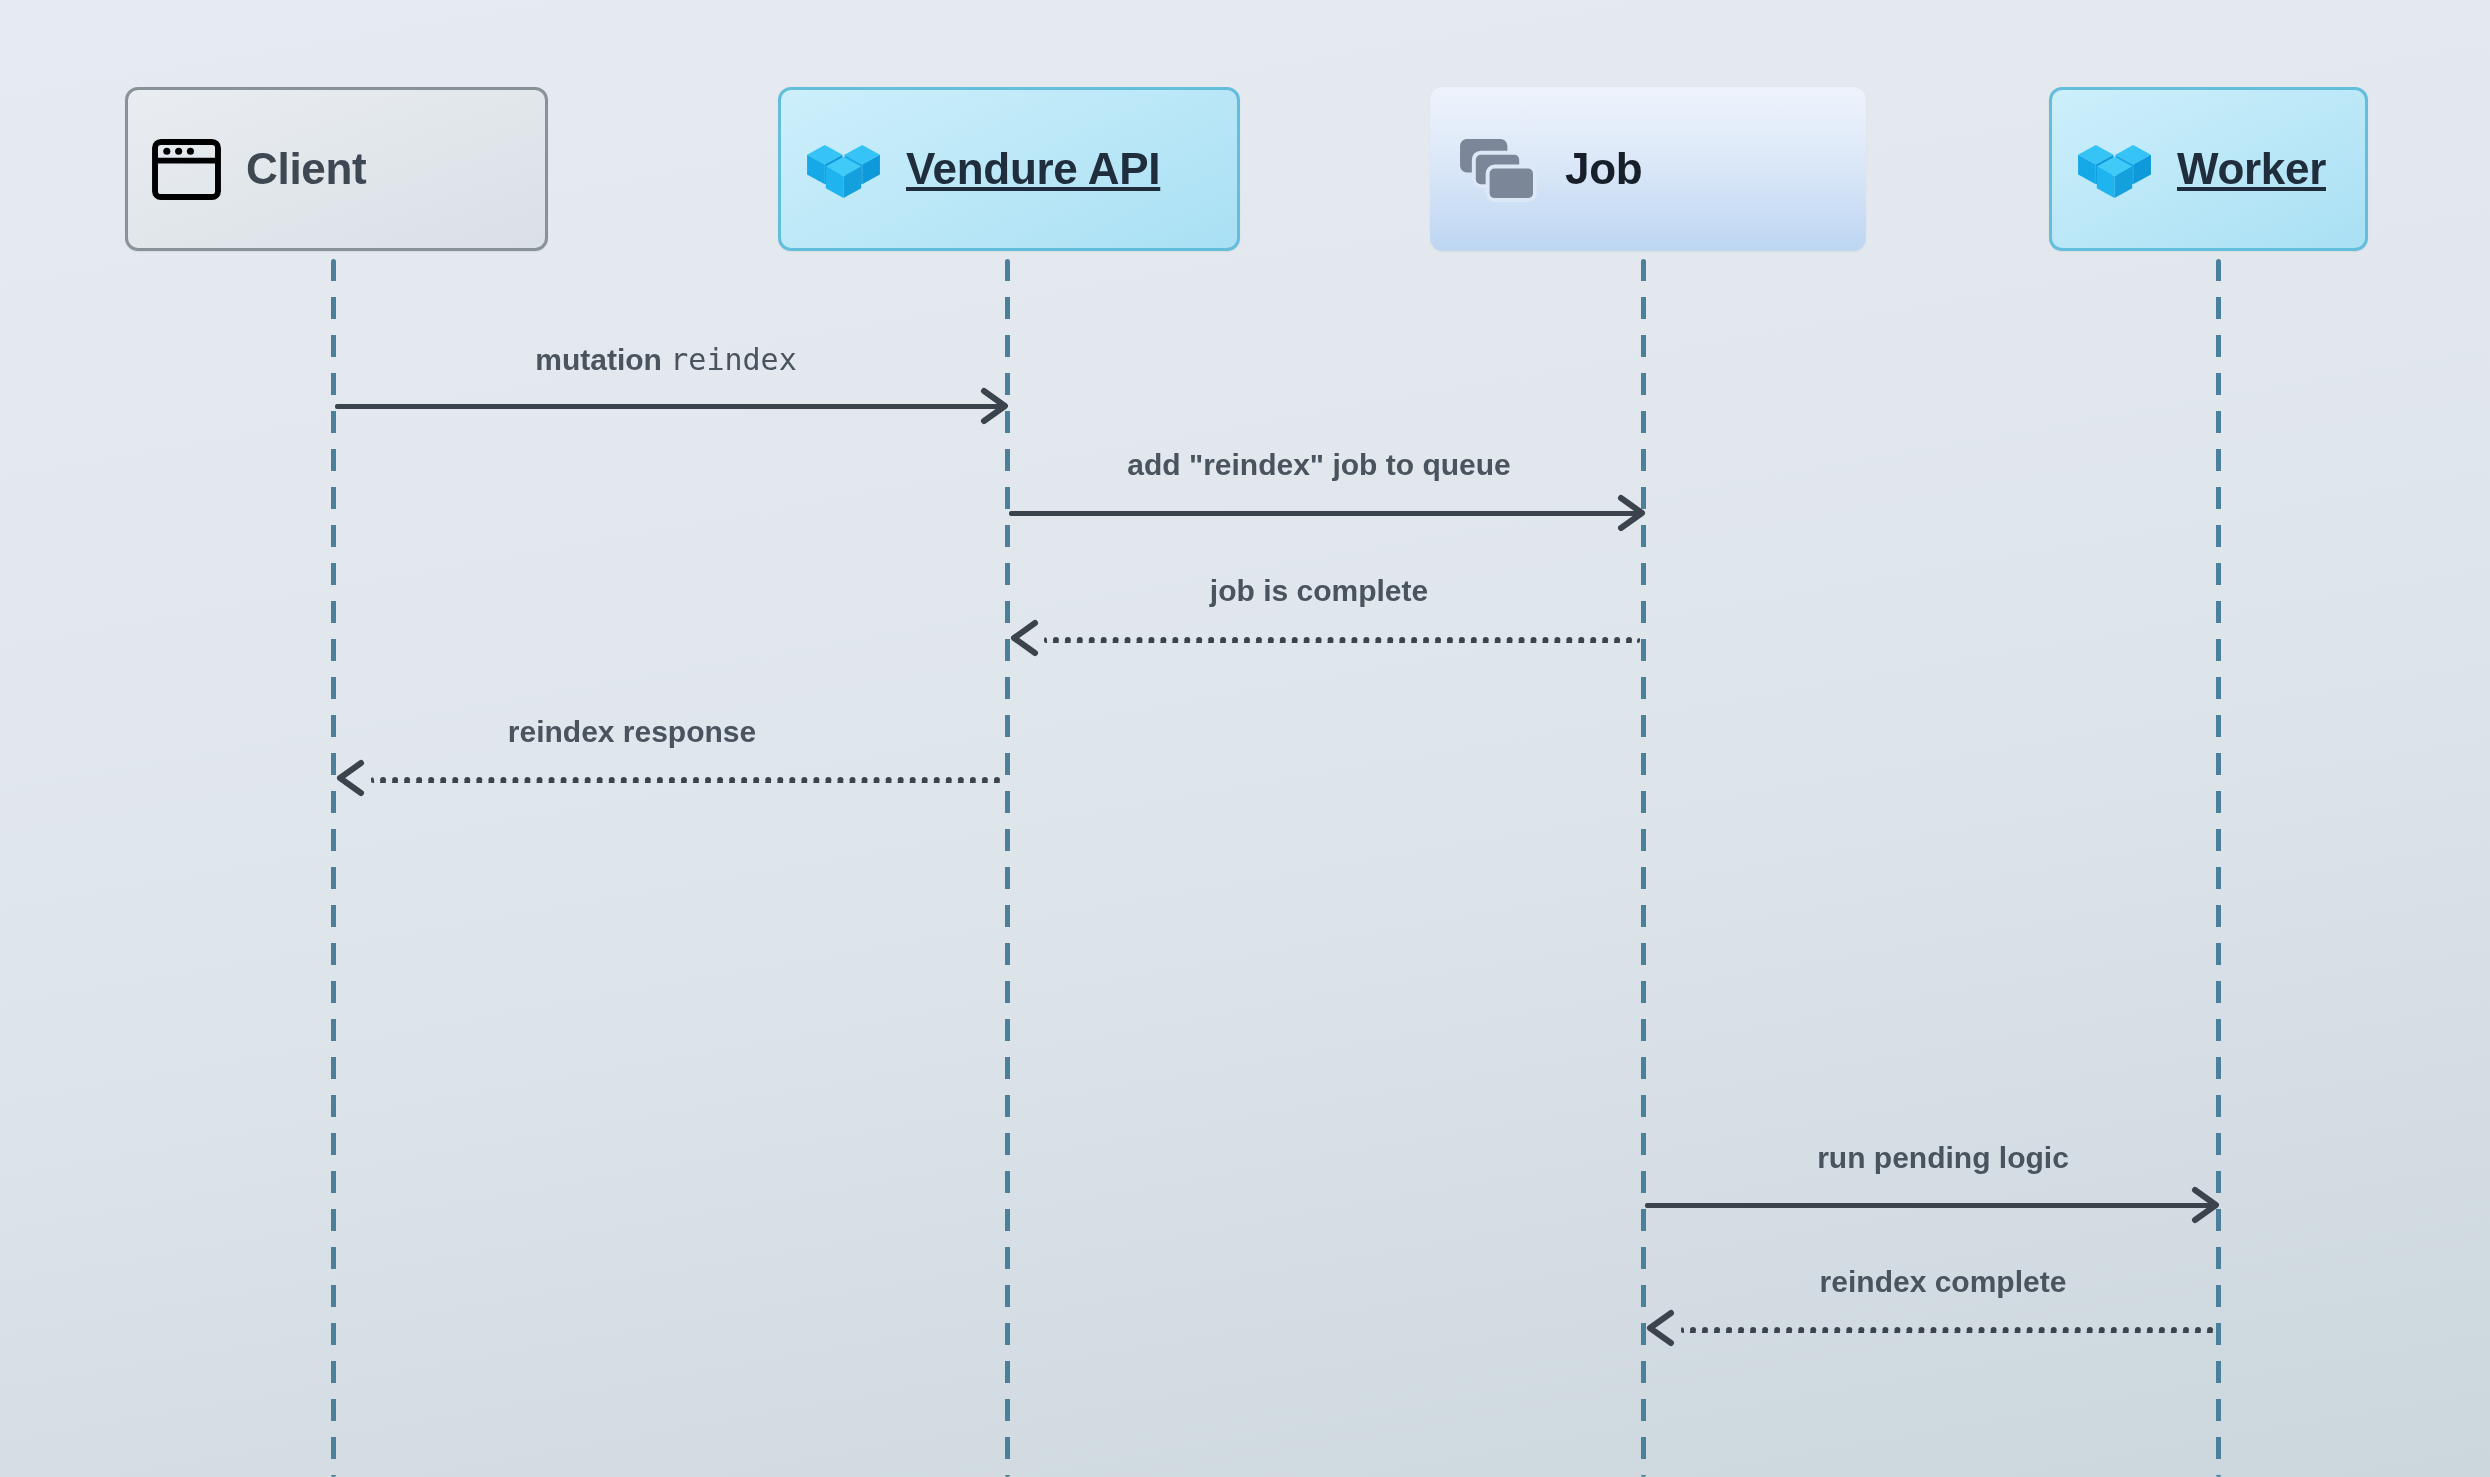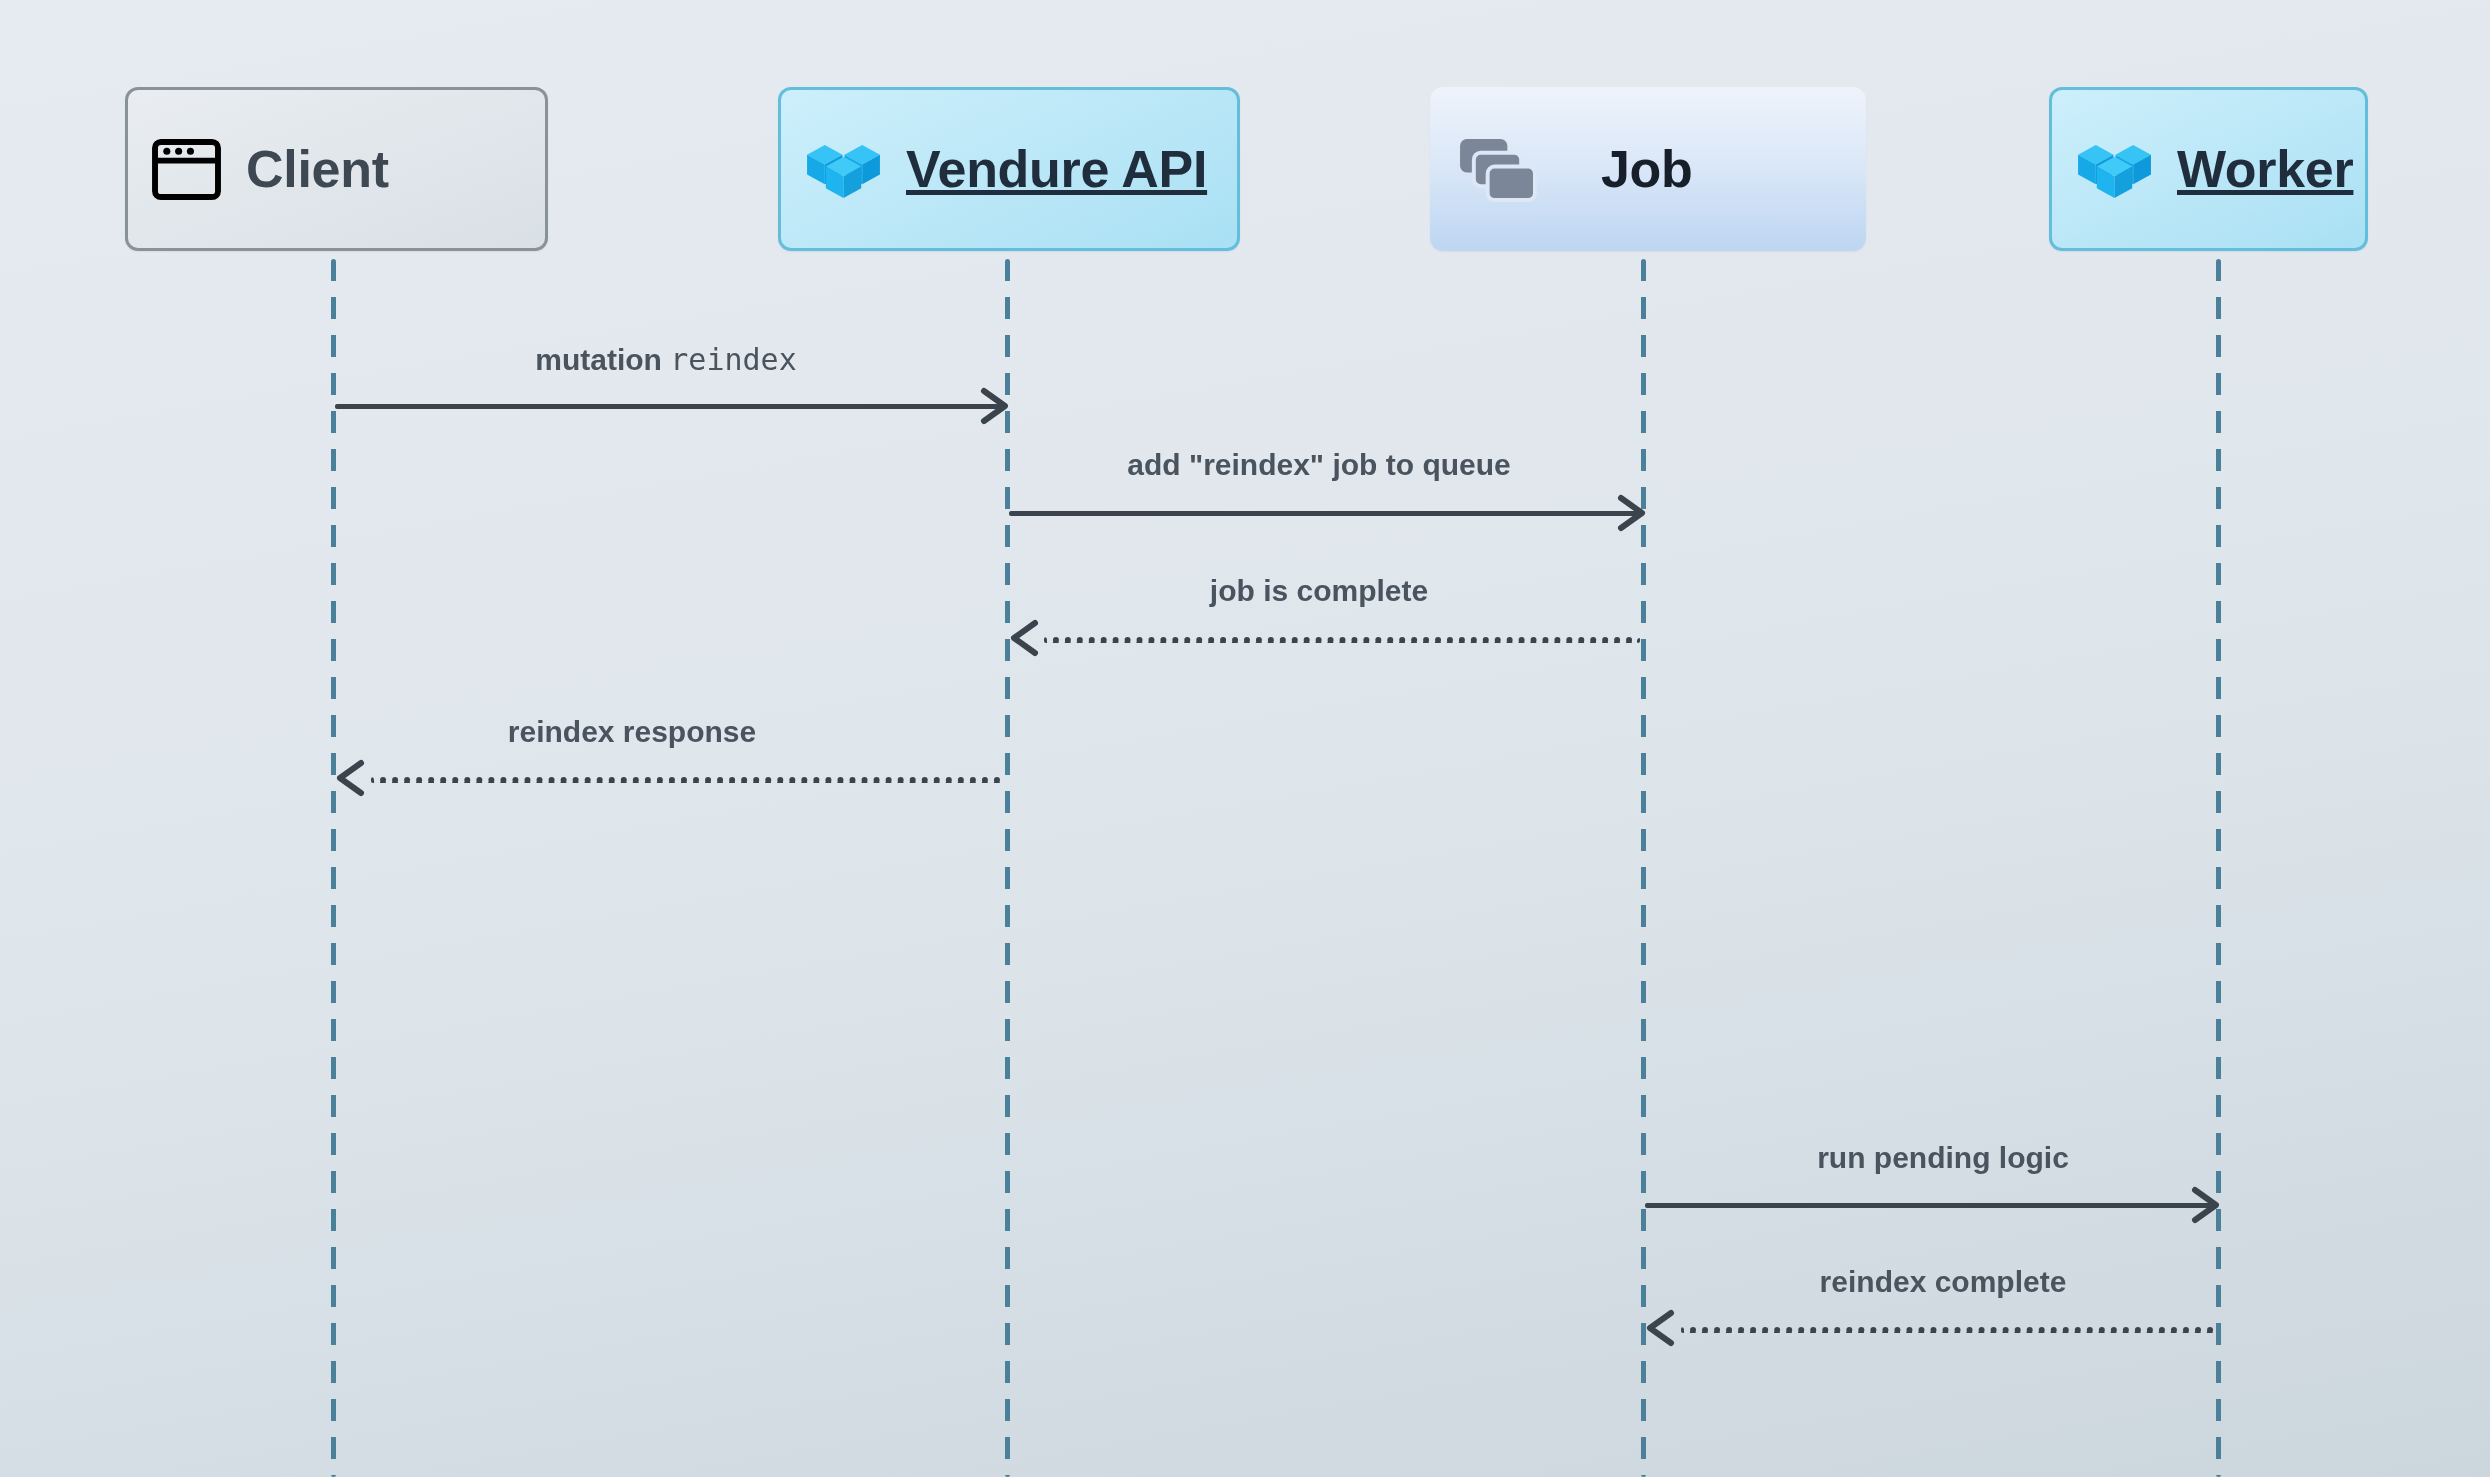--- a/index.html
+++ b/index.html
@@ -38,21 +38,21 @@
     align-items: center;
     box-sizing: border-box;
   }
   .participant .p-icon {
     display: flex;
     align-items: center;
     justify-content: center;
     flex: 0 0 auto;
   }
   .participant .p-label {
-    font-size: 52px;
+    font-size: 44px;
     font-weight: bold;
     letter-spacing: -0.3px;
     white-space: nowrap;
     text-align: right;
   }
 
   
   .p-client {
     background: linear-gradient(160deg, #e9edf1 0%, #e2e7ec 45%, #d9e0e6 100%);
     border: 3px solid #8a9299;
@@ -145,21 +145,21 @@
         <polygon points="58,28 76,18 76,38 58,48" fill="#0e9ada"></polygon>
 
         <polygon points="21,30 39,20 57,30 39,40" fill="#3fcaf8"></polygon>
         <polygon points="21,30 39,40 39,62 21,52" fill="#1eb4ef"></polygon>
         <polygon points="39,40 57,30 57,52 39,62" fill="#13a0dd"></polygon>
       </svg>
     </span>
     <span class="p-label">Vendure API</span>
   </div>
 
-  <div class="participant p-job" style="left:1430px; width:436px;gap:36px;">
+  <div class="participant p-job" style="left:1430px; width:436px;">
     <span class="p-icon">
       <svg width="79" height="69" viewBox="0 0 80 70">
         <rect x="2" y="4" width="48" height="34" rx="7" fill="#7b8798"></rect>
         <rect x="16" y="18" width="48" height="34" rx="7" fill="#7b8798" stroke="#dde7f5" stroke-width="4"></rect>
         <rect x="30" y="32" width="48" height="34" rx="7" fill="#7b8798" stroke="#dde7f5" stroke-width="4"></rect>
       </svg>
     </span>
     <span class="p-label">Job</span>
   </div>
 

